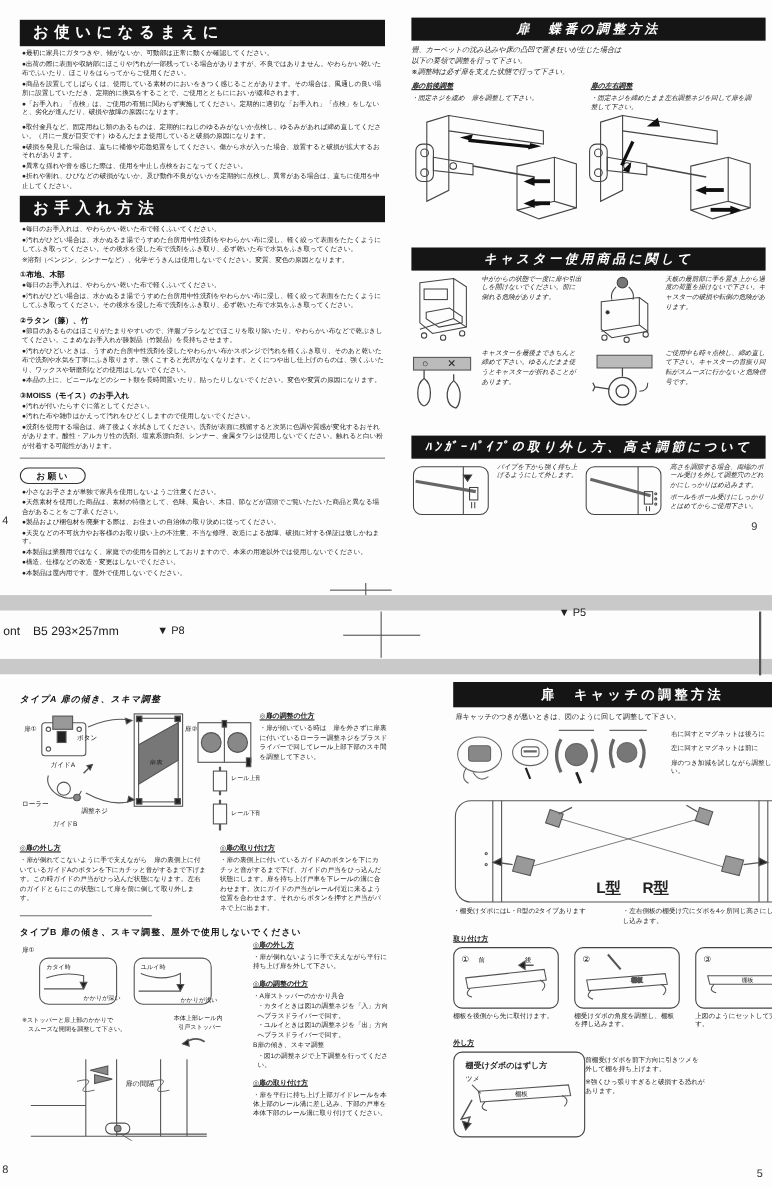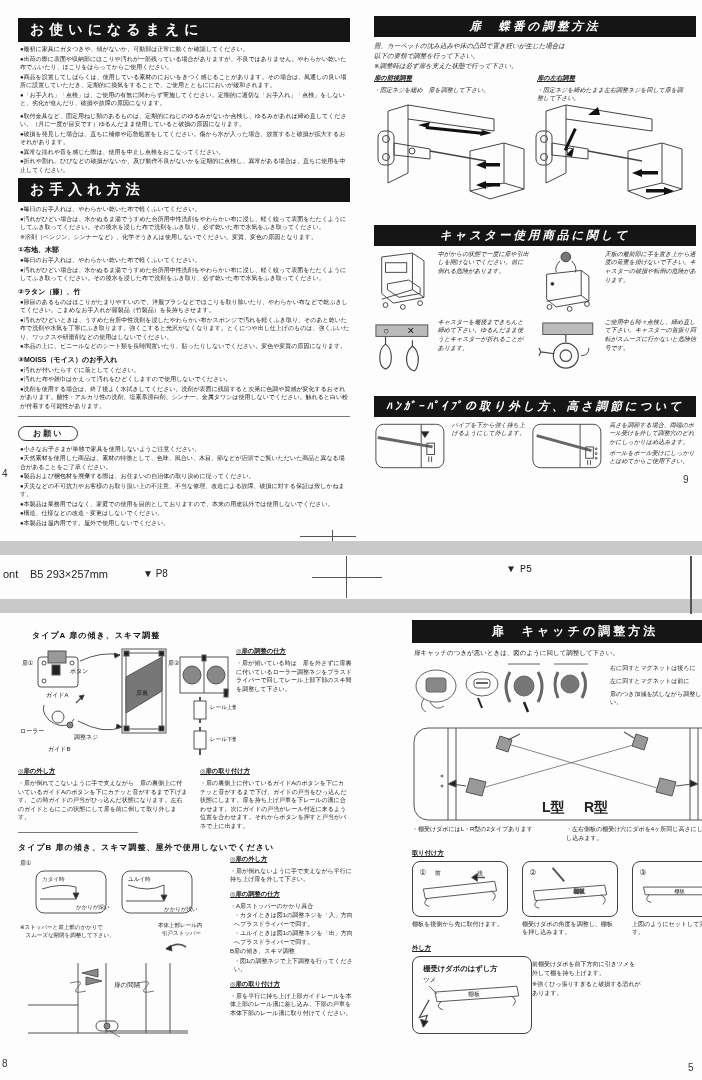--- a/index.html
+++ b/index.html
@@ -222,27 +222,27 @@
 </div>
 <div class="pnum" style="left:683px; top:474px;">9</div>
 
 <div class="mark" style="left:300px; top:536px; width:56px; height:1px;"></div>
 <div class="mark" style="left:332px; top:530px; width:1px; height:13px;"></div>
 <div class="grayband" style="top:541px;"></div>
 <div class="grayband" style="top:599px;"></div>
 <div class="prod" style="left:3px; top:568px;">ont</div>
 <div class="prod" style="left:30px; top:568px;">B5 293×257mm</div>
 <div class="prod" style="left:143px; top:568px; font-size:10px;">▼ P8</div>
-<div class="prod" style="left:508px; top:564px; font-size:10px;font-family:Liberation Mono, monospace;">▼ P5</div>
+<div class="prod" style="left:508px; top:552px; font-size:10px;">▼ P5</div>
 <div class="mark" style="left:346px; top:556px; width:1px; height:42px;"></div>
 <div class="mark" style="left:312px; top:577px; width:70px; height:1px;"></div>
 <div class="mark" style="left:690px; top:556px; width:2px; height:58px;"></div>
 
 <div class="page" style="left:18px; top:624px; width:340px; height:440px;">
-  <div class="typeh" style="margin:6px 0 2px 14px;">タイプA 扉の傾き、スキマ調整</div>
+  <div class="typeh" style="margin:6px 0 2px 0;font-style:italic;">タイプA 扉の傾き、スキマ調整</div>
   <div class="row">
     <svg width="218" height="118" viewBox="0 0 218 118">
       <g stroke="#555" fill="none" stroke-width="1">
         <rect x="20" y="14" width="40" height="30" rx="3"></rect>
           <rect x="30" y="8" width="18" height="12" fill="#999"></rect>
         <circle cx="26" cy="20" r="2"></circle>
           <circle cx="54" cy="20" r="2"></circle>
           <circle cx="26" cy="38" r="2"></circle>
           <rect x="34" y="22" width="8" height="10" fill="#222"></rect>
         <path d="M26,62 a16,12 30 1,0 30,14"></path>

